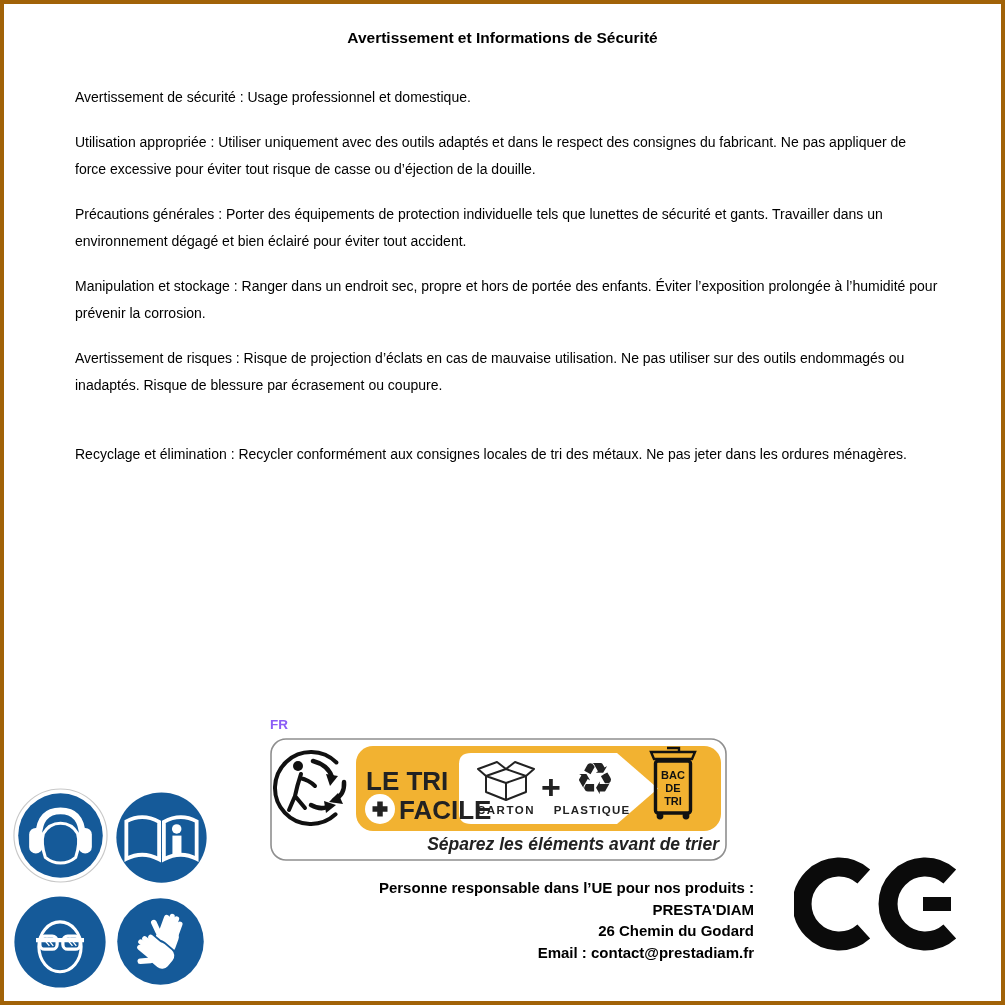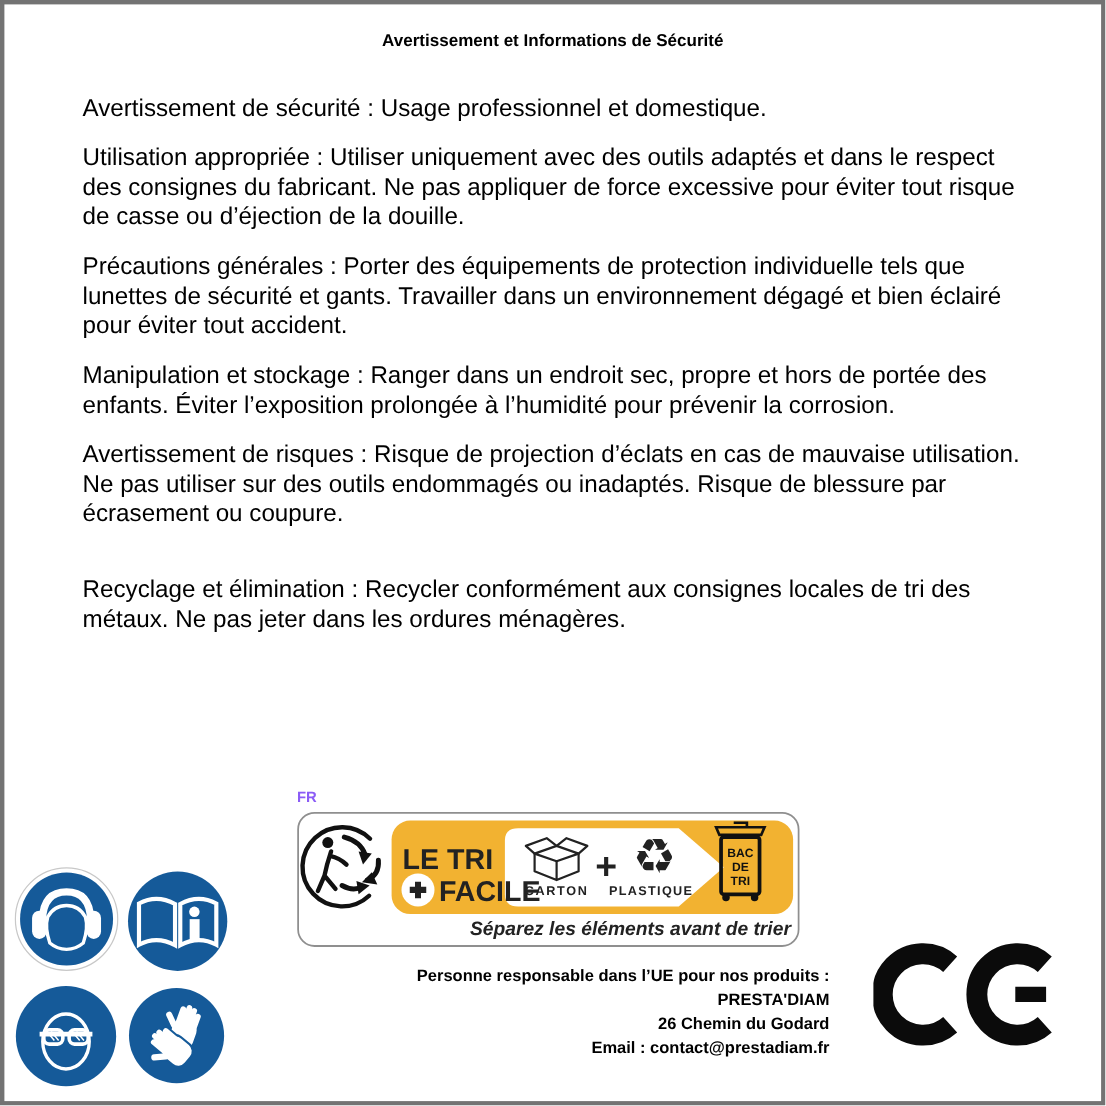--- a/index.html
+++ b/index.html
@@ -1,33 +1,33 @@
 <!DOCTYPE html>
 <html><head>
 <meta charset="utf-8">
 <style>
   html,body{margin:0;padding:0;background:#fff;}
   .page{
     position:relative;
     width:1005px;height:1005px;
     box-sizing:border-box;
-    border:4px solid #737373;
+    border:4px solid #a16207;
     background:#fff;
     font-family:"Liberation Sans", sans-serif;
     color:#000;
     overflow:hidden;
   }
   .doc-title{
     position:absolute;top:25px;left:0;right:0;
     text-align:center;
     font-size:15.5px;font-weight:bold;
   }
   .paragraphs{
     position:absolute;top:80px;left:71px;width:866px;
-    font-size:22px;line-height:27px;
+    font-size:14px;line-height:27px;
   }
   .paragraphs p{margin:0 0 18px 0;}
   .paragraphs p:nth-child(6){margin-top:42px;}
 
   
   .recycle-wrap{position:absolute;left:266px;top:713px;width:458px;}
   .fr-code{font-size:13.5px;font-weight:bold;line-height:16px;margin-bottom:5px;color:#8b5cf6;}
   svg text{font-family:"Liberation Sans", sans-serif;}
 
   

